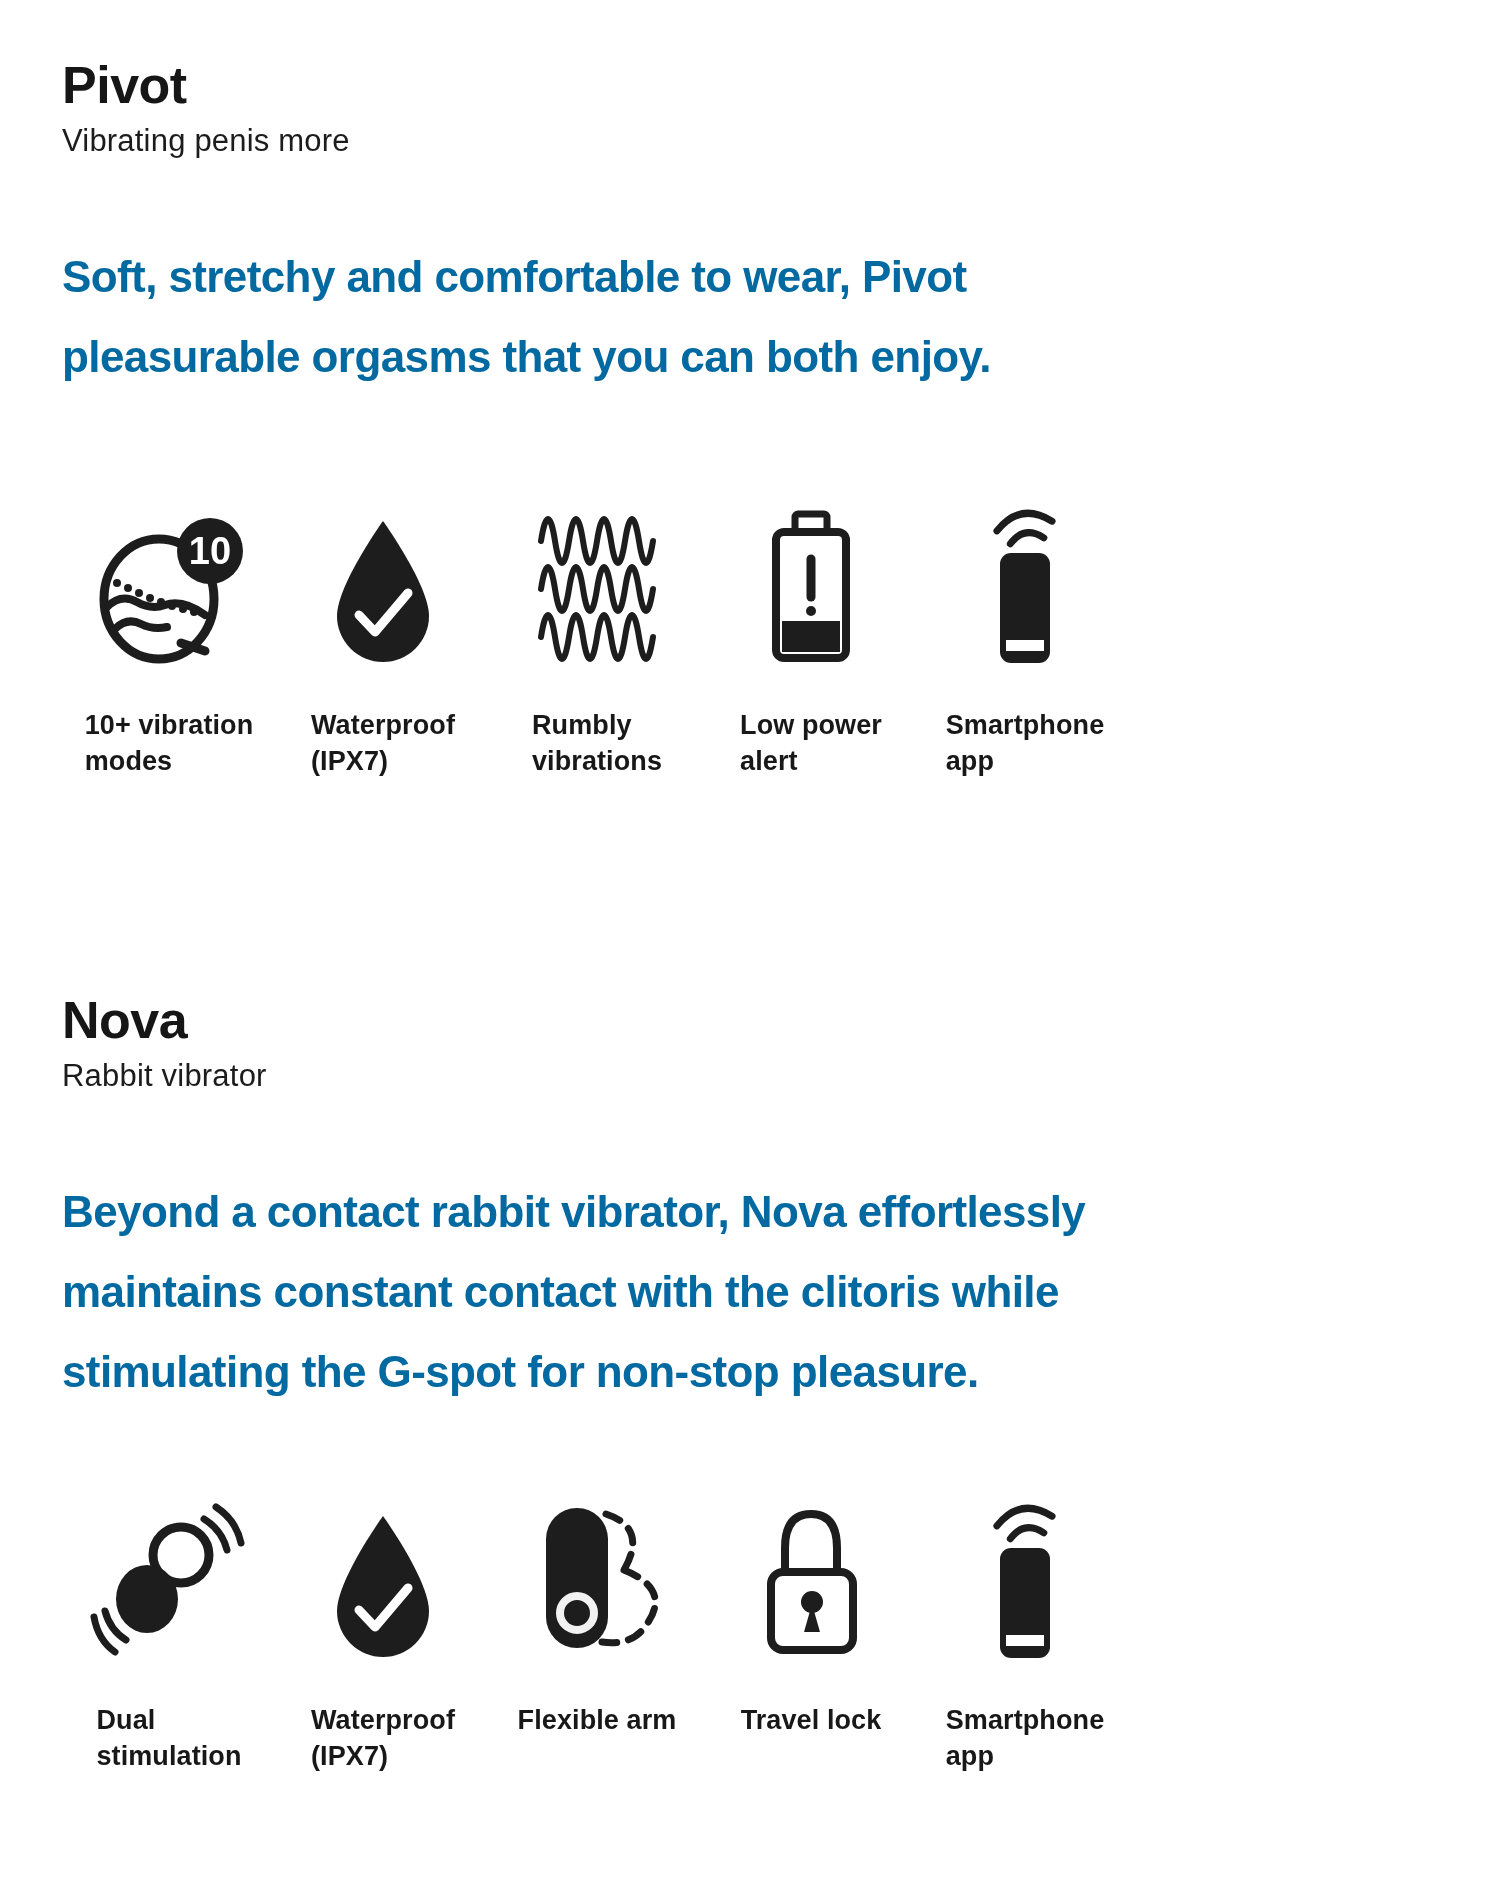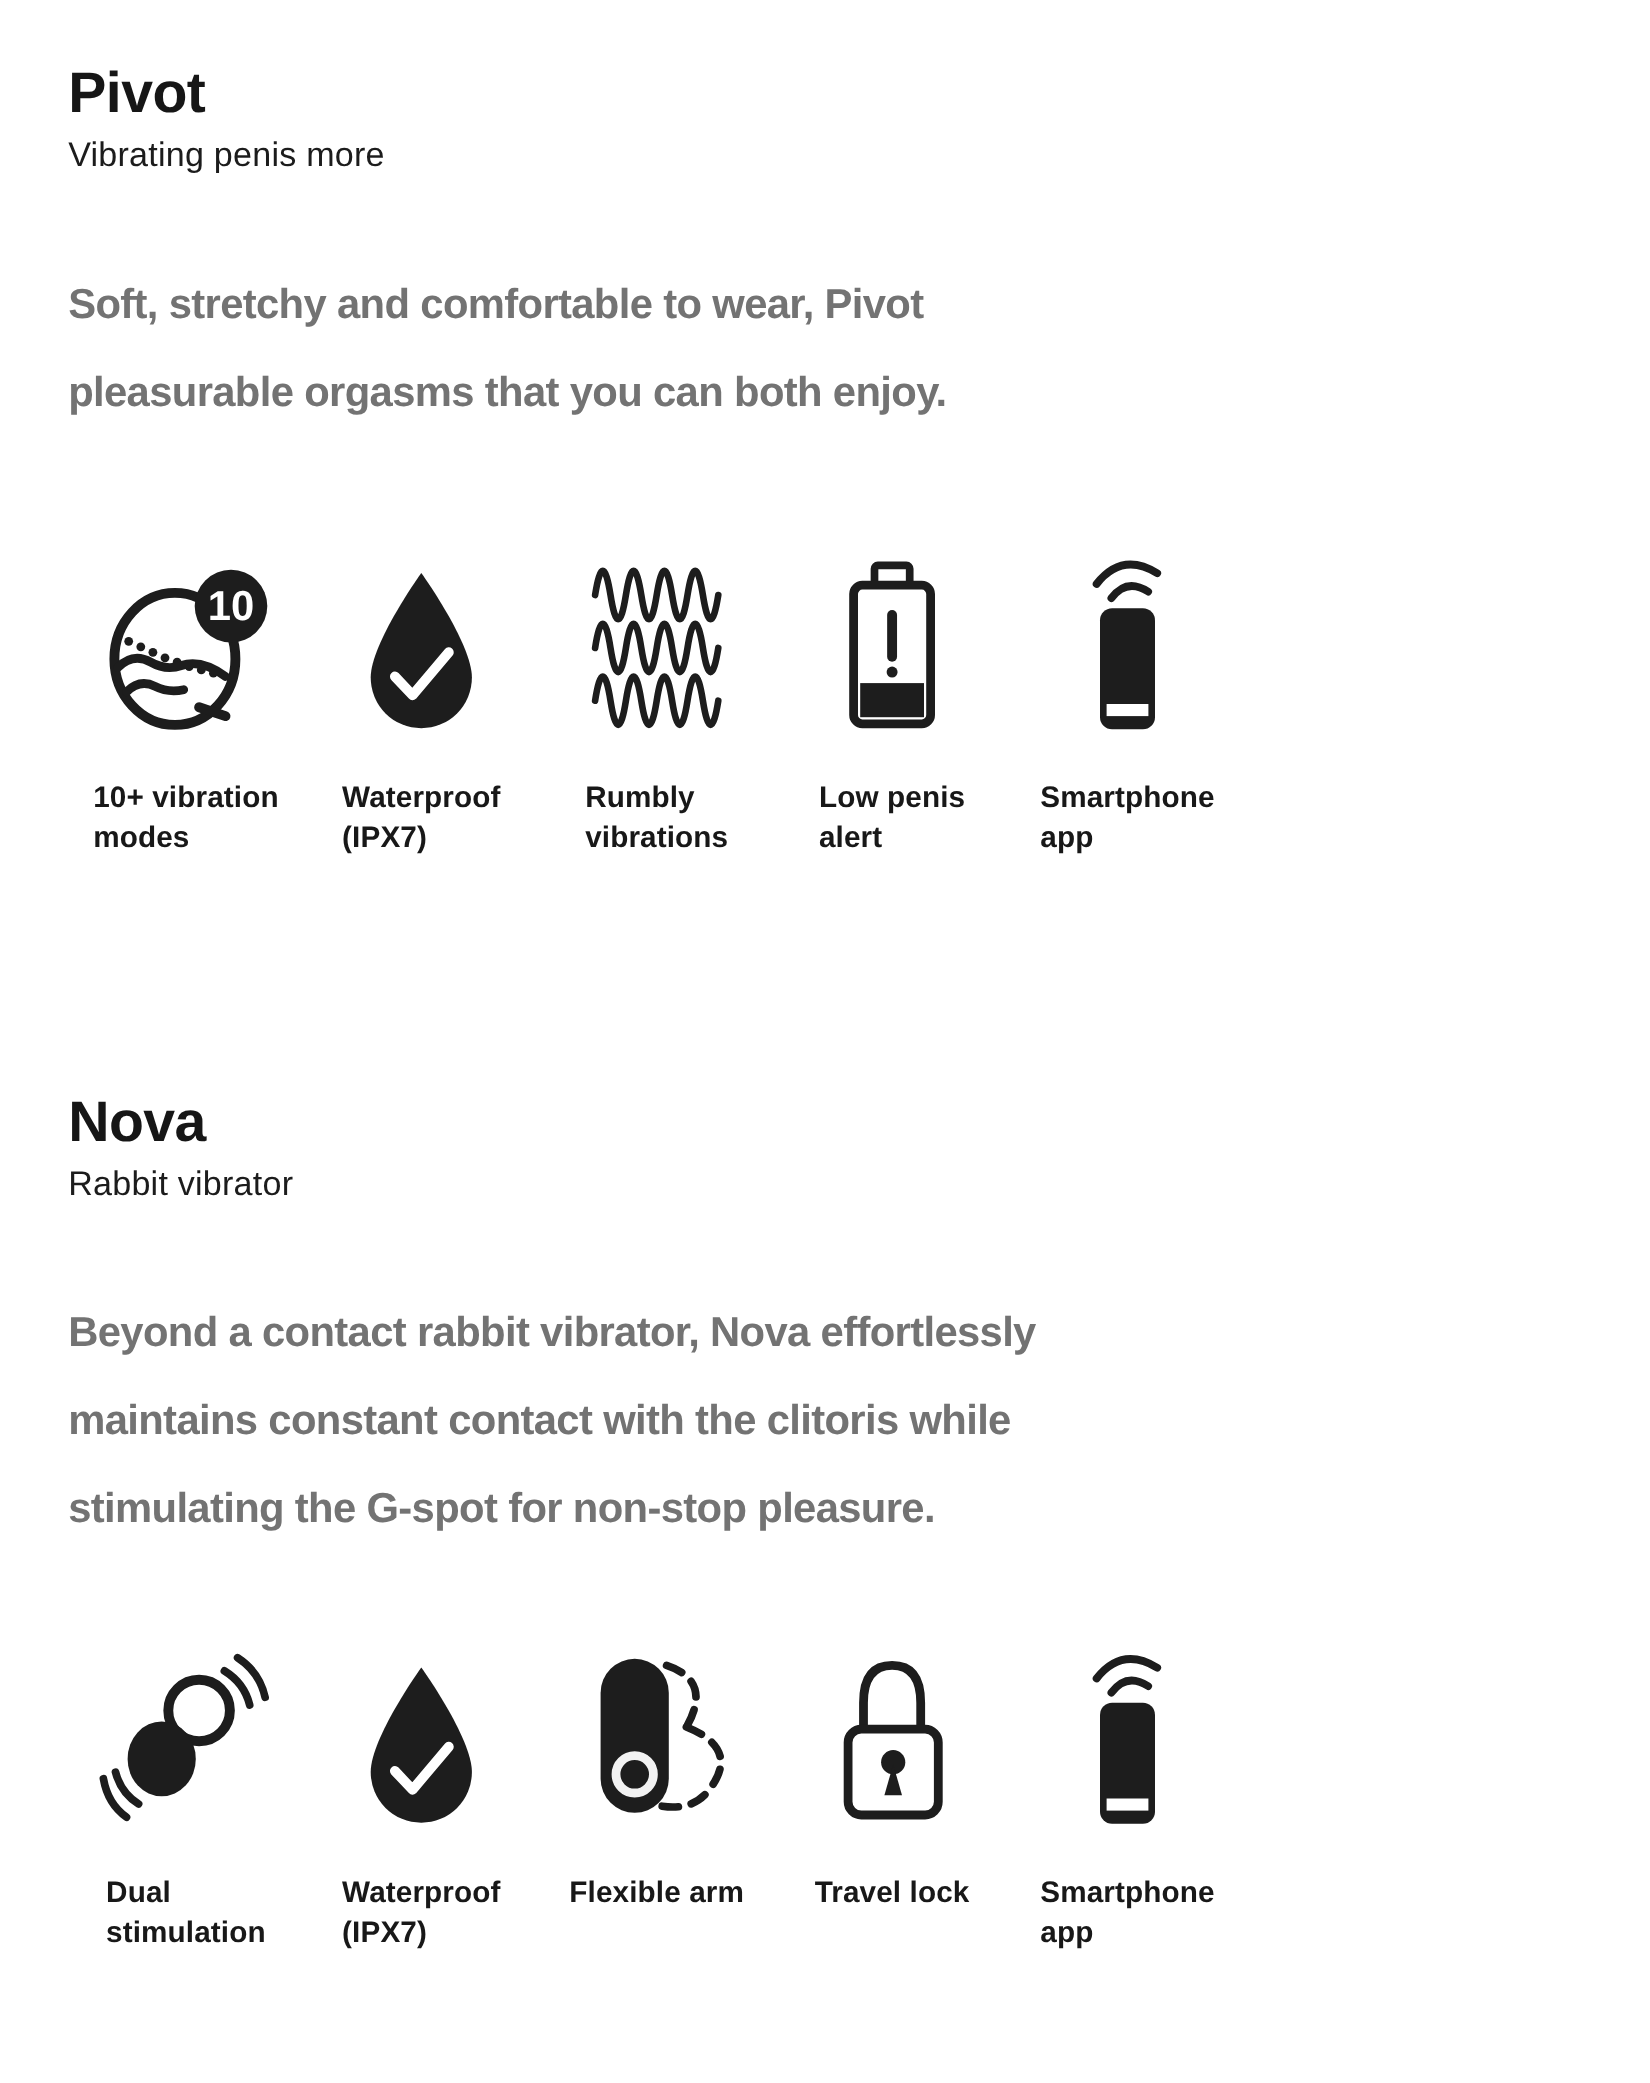--- a/index.html
+++ b/index.html
@@ -31,25 +31,25 @@
     font-size: 31px;
     font-weight: 500;
     letter-spacing: 0.2px;
     color: #1c1c1c;
   }
   .product-description {
     margin-top: 78px;
     max-width: 1260px;
   }
   .desc-line {
-    font-size: 38px;
+    font-size: 44px;
     font-weight: 700;
     line-height: 80px;
     letter-spacing: -0.6px;
-    color: #737373;
+    color: #0369a1;
     white-space: nowrap;
   }
   .features-row {
     margin-top: 110px;
     display: grid;
     grid-template-columns: repeat(5, 1fr);
     width: 100%;
   }
   .section-nova .features-row { margin-top: 90px; }
   .feature-cell {
@@ -150,21 +150,21 @@
         <div class="feature-icon-box">
           <svg width="150" height="158" viewBox="0 0 150 158" fill="none">
             <rect class="ink" x="59" y="7" width="32" height="18" rx="3" stroke-width="7"></rect>
             <rect class="ink" x="40" y="25" width="70" height="126" rx="8" stroke-width="8"></rect>
             <rect class="ink-fill" x="46" y="114" width="58" height="31"></rect>
             <line class="ink" x1="75" y1="52" x2="75" y2="90" stroke-width="9" stroke-linecap="round"></line>
             <circle class="ink-fill" cx="75" cy="104" r="5"></circle>
           </svg>
         </div>
         <div class="feature-label">
-          <div>Low penis</div>
+          <div>Low power</div>
           <div>alert</div>
         </div>
       </div>
 
       <div class="feature-cell">
         <div class="feature-icon-box">
           <svg width="150" height="166" viewBox="0 0 150 166" fill="none">
             <g transform="rotate(-10 75 30)">
               <path class="ink" d="M58,42 Q75,26 92,42" stroke-width="7" stroke-linecap="round"></path>
               <path class="ink" d="M47,27 Q75,2 103,27" stroke-width="7" stroke-linecap="round"></path>

